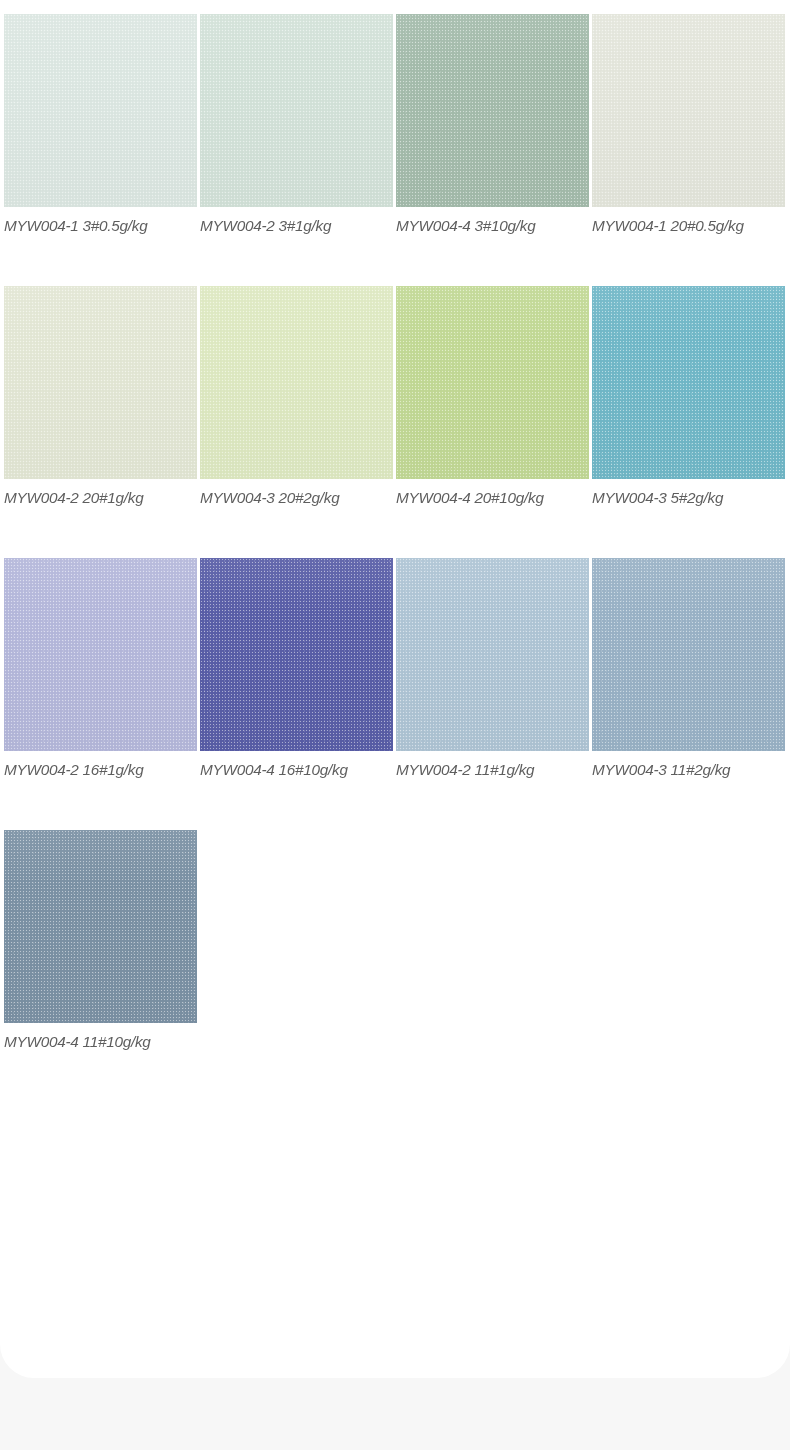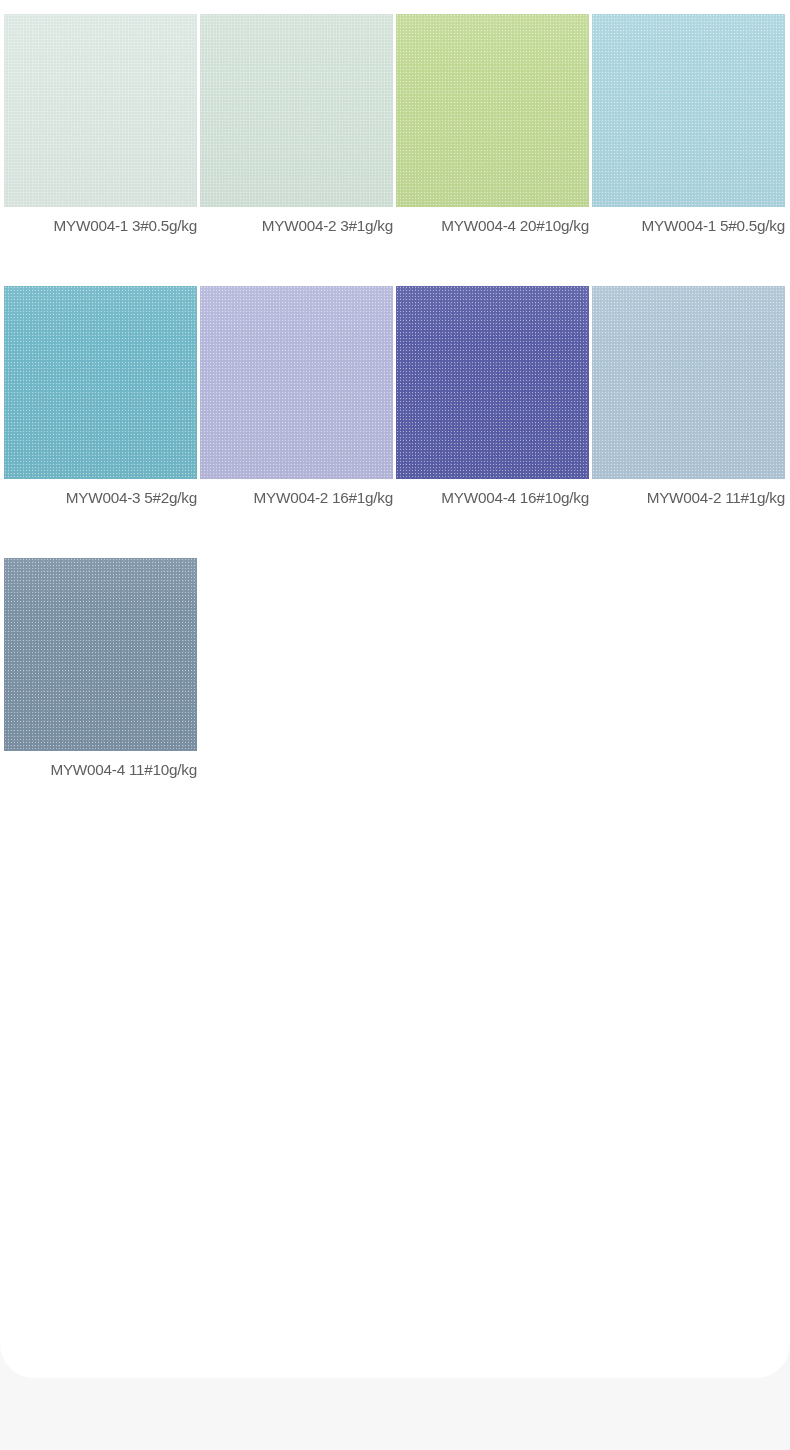--- a/index.html
+++ b/index.html
@@ -81,27 +81,28 @@
       rgba(255,255,255,0.0) 28%,
       rgba(0,0,0,0.018) 100%);
     pointer-events:none;
   }
 
   .swatch-label {
     position:absolute;
     left:0;
     top:202px;
     width:193px;
-    text-align:right;
+    text-align:left;
     font-size:15.3px;
     line-height:20px;
     color:#5e5e5e;
     letter-spacing:-0.25px;
     white-space:nowrap;
     font-family:"Liberation Sans", sans-serif;
+    font-style:italic;
   }
 
   
   #page-bottom {
     position:absolute;
     left:0;
     top:1378px;
     width:790px;
     height:72px;
     background:#f7f7f7;
@@ -117,44 +118,60 @@
     <div id="swatch-grid">
         <div class="swatch-cell">
           <div class="swatch-chip" style="background: rgb(221, 232, 227);"></div>
           <div class="swatch-label">MYW004-1 3#0.5g/kg</div>
         </div>
         <div class="swatch-cell">
           <div class="swatch-chip" style="background: rgb(212, 227, 218);"></div>
           <div class="swatch-label">MYW004-2 3#1g/kg</div>
         </div>
         <div class="swatch-cell">
+          <div class="swatch-chip" style="background: rgb(165, 189, 173);"></div>
+          <div class="swatch-label">MYW004-4 3#10g/kg</div>
+        </div>
+        <div class="swatch-cell">
+          <div class="swatch-chip" style="background: rgb(229, 231, 221);"></div>
+          <div class="swatch-label">MYW004-1 20#0.5g/kg</div>
+        </div>
+        <div class="swatch-cell">
+          <div class="swatch-chip" style="background: rgb(228, 232, 214);"></div>
+          <div class="swatch-label">MYW004-2 20#1g/kg</div>
+        </div>
+        <div class="swatch-cell">
+          <div class="swatch-chip" style="background: rgb(223, 234, 195);"></div>
+          <div class="swatch-label">MYW004-3 20#2g/kg</div>
+        </div>
+        <div class="swatch-cell">
           <div class="swatch-chip" style="background: rgb(195, 218, 150);"></div>
           <div class="swatch-label">MYW004-4 20#10g/kg</div>
-        </div>
-        <div class="swatch-cell">
-          <div class="swatch-chip" style="background: rgb(173, 214, 224);"></div>
-          <div class="swatch-label">MYW004-1 5#0.5g/kg</div>
         </div>
         <div class="swatch-cell">
           <div class="swatch-chip" style="background: rgb(114, 185, 201);"></div>
           <div class="swatch-label">MYW004-3 5#2g/kg</div>
         </div>
         <div class="swatch-cell">
           <div class="swatch-chip" style="background: rgb(182, 185, 220);"></div>
           <div class="swatch-label">MYW004-2 16#1g/kg</div>
         </div>
         <div class="swatch-cell">
           <div class="swatch-chip" style="background: rgb(90, 95, 168);"></div>
           <div class="swatch-label">MYW004-4 16#10g/kg</div>
         </div>
         <div class="swatch-cell">
           <div class="swatch-chip" style="background: rgb(176, 198, 214);"></div>
           <div class="swatch-label">MYW004-2 11#1g/kg</div>
         </div>
         <div class="swatch-cell">
+          <div class="swatch-chip" style="background: rgb(154, 179, 199);"></div>
+          <div class="swatch-label">MYW004-3 11#2g/kg</div>
+        </div>
+        <div class="swatch-cell">
           <div class="swatch-chip" style="background: rgb(124, 146, 165);"></div>
           <div class="swatch-label">MYW004-4 11#10g/kg</div>
         </div>
       </div>
 
   </div>
 
   <div id="page-bottom"></div>
 
 </div>

